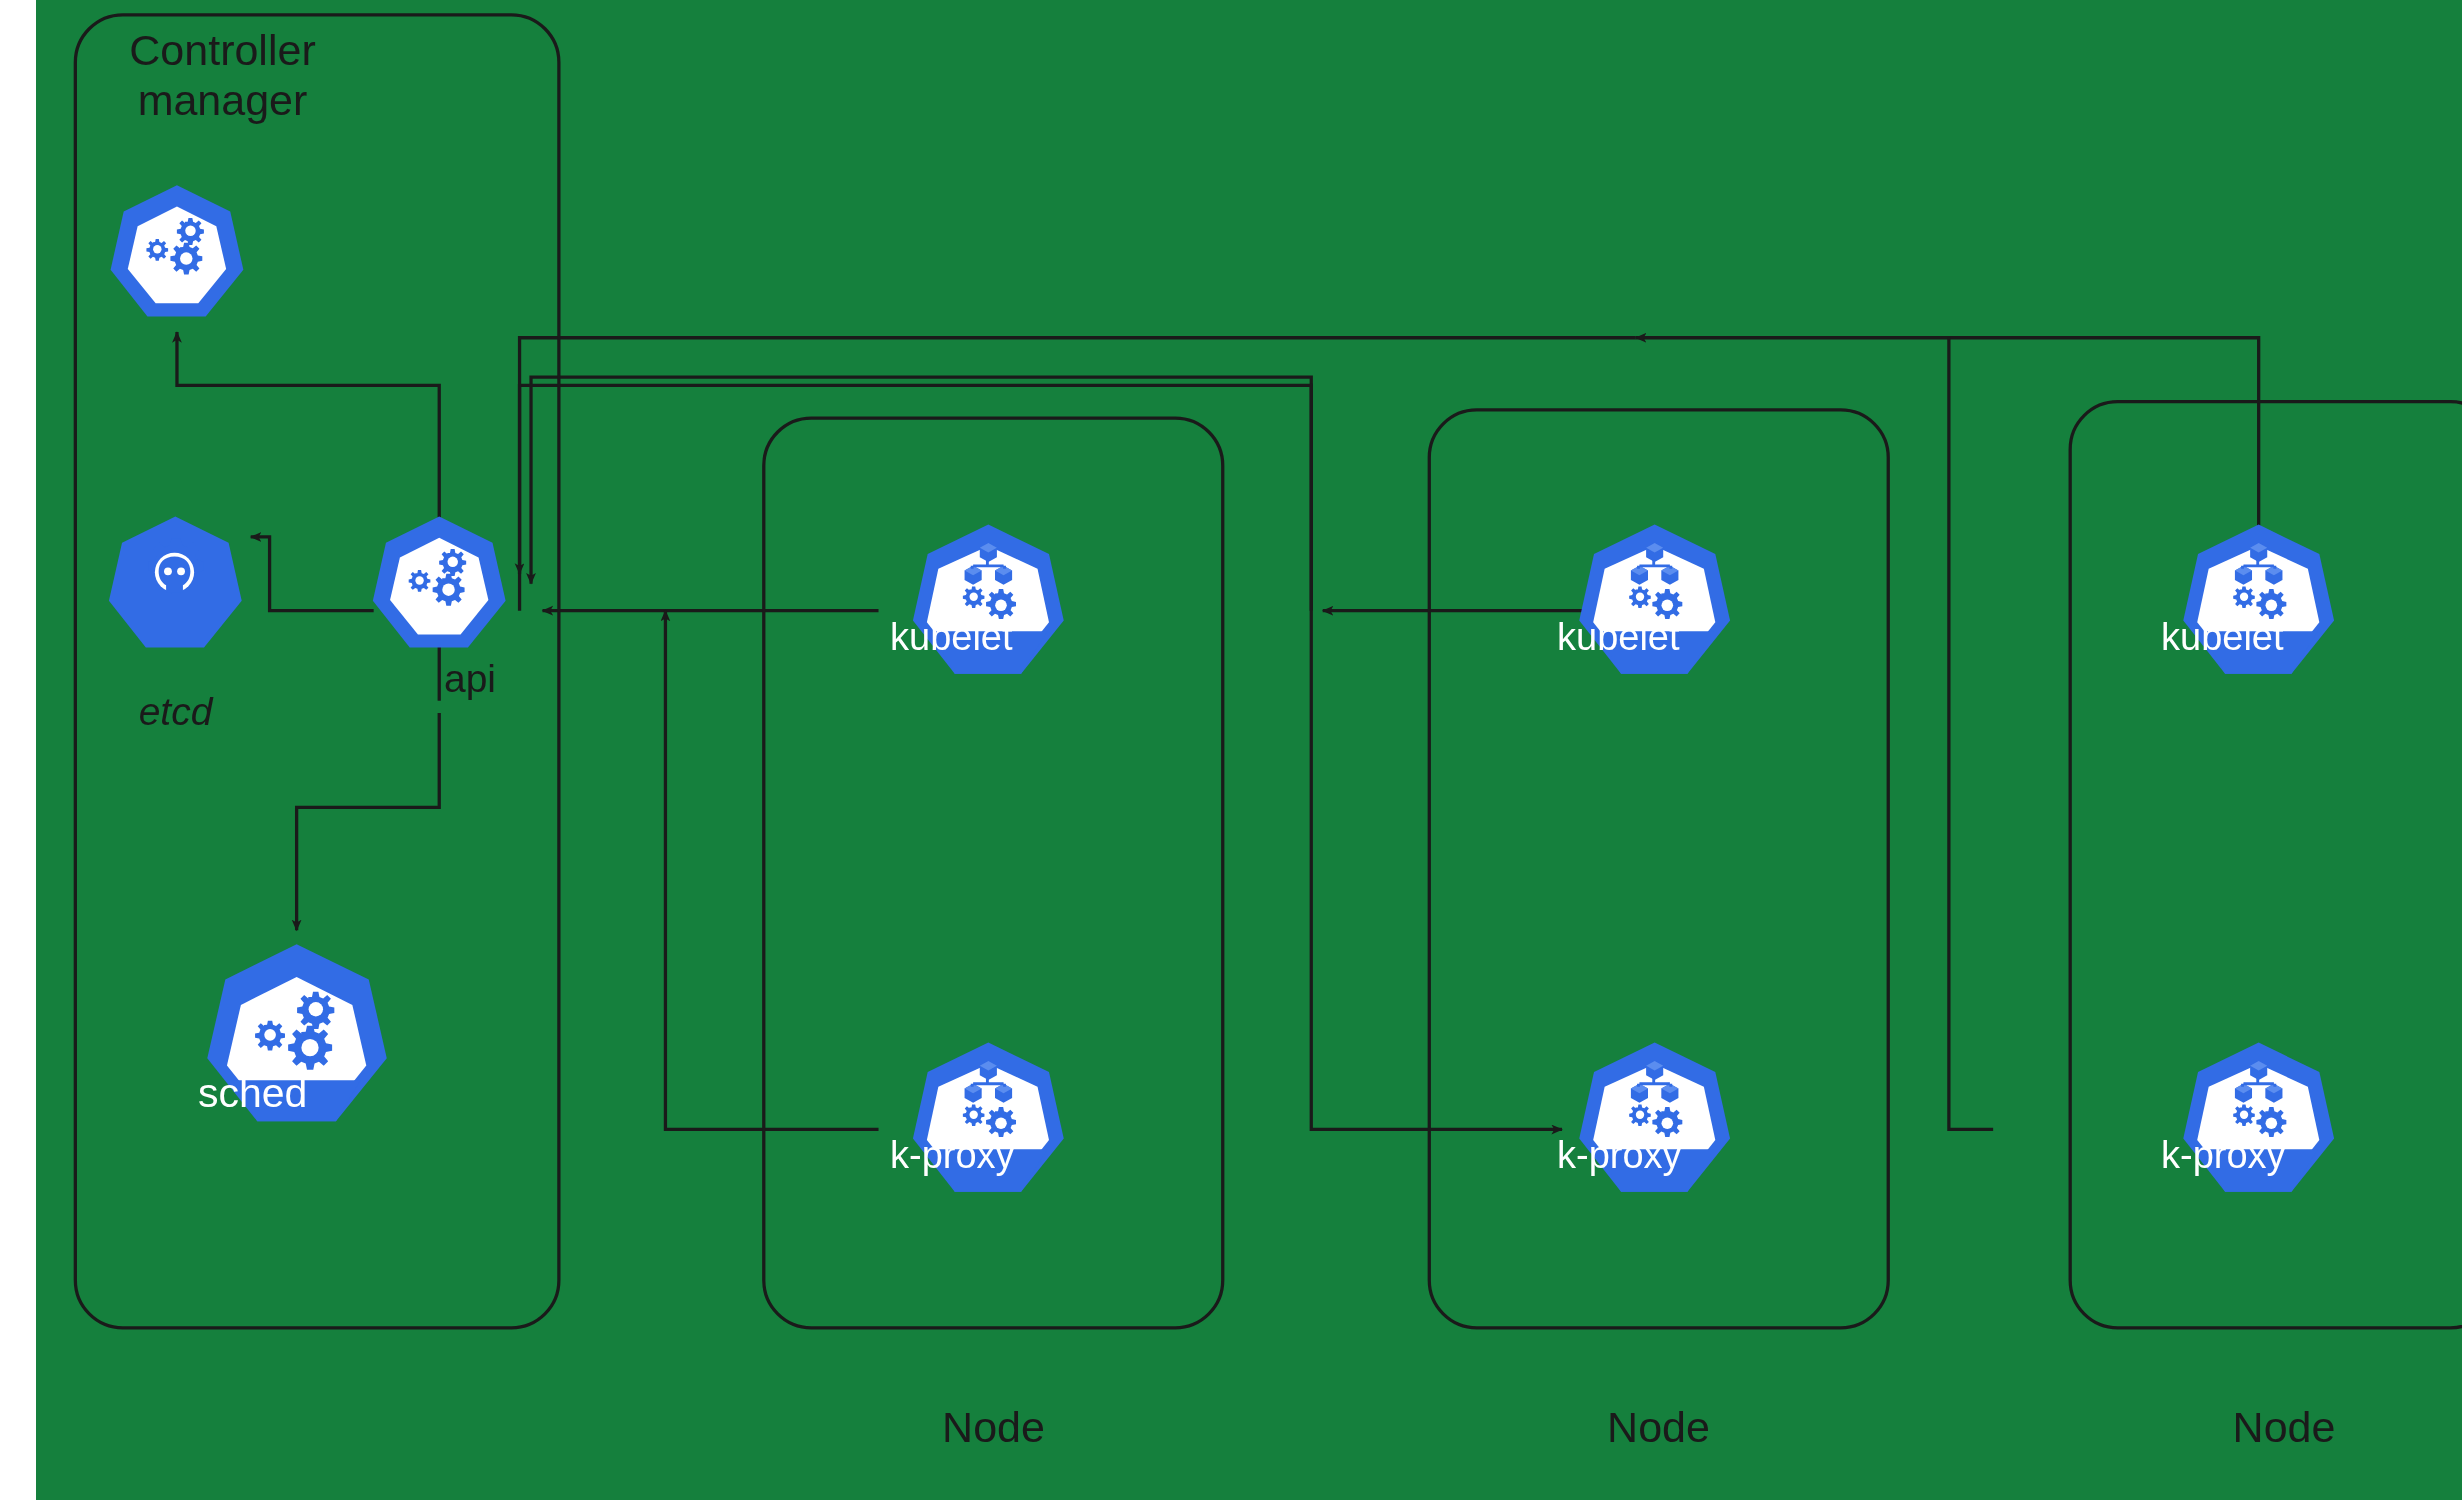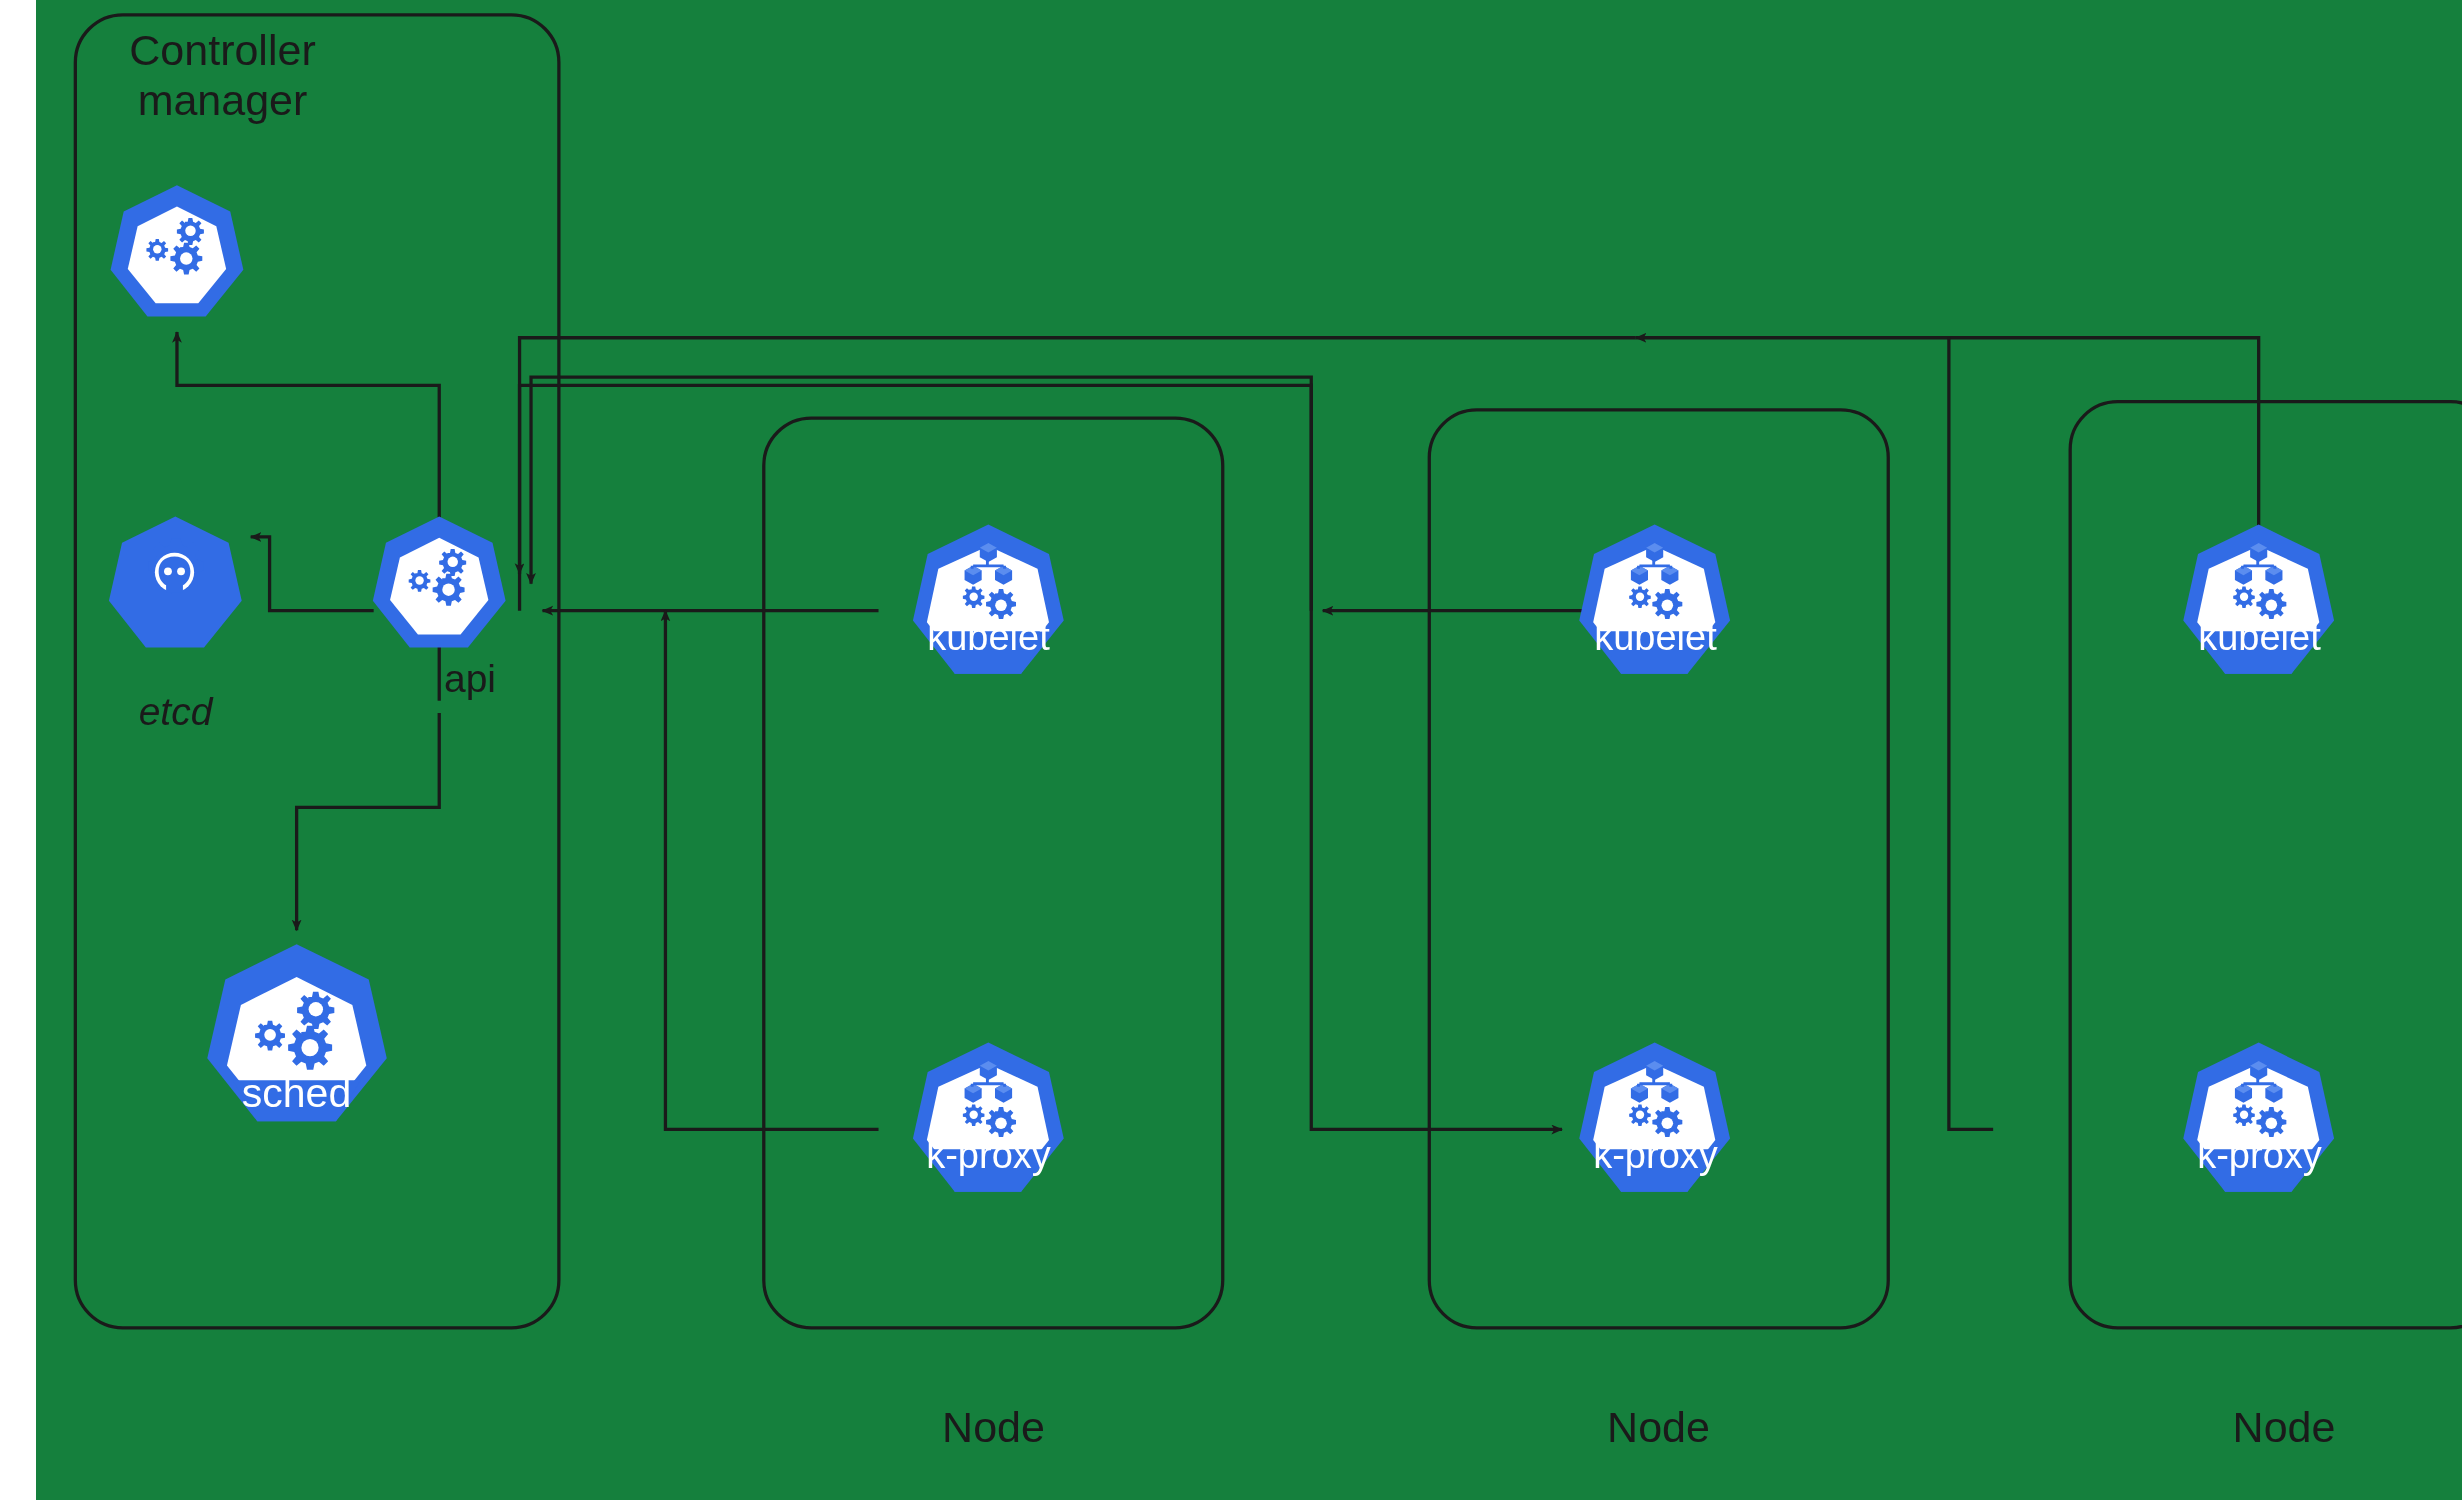--- a/index.html
+++ b/index.html
@@ -4,21 +4,21 @@
 <style>
   html,body{margin:0;padding:0;background:#ffffff;}
   body{width:2462px;height:1500px;font-family:"Liberation Sans",sans-serif;}
   #stage{position:relative;width:2462px;height:1500px;overflow:hidden;background:#15803d;margin-left:36px;}
   svg.layer{position:absolute;top:0;left:0;width:2462px;height:1500px;}
   .lbl{position:absolute;color:#1a1a1a;font-family:"Liberation Sans",sans-serif;
        white-space:pre;line-height:1.18;text-align:center;}
   .title-lbl{font-size:43px;}
   .small-lbl{font-size:39px;}
   .badge{position:absolute;color:#ffffff;font-family:"Liberation Sans",sans-serif;
-         white-space:pre;text-align:center;font-size:38px;}
+         white-space:pre;font-size:38px;}
   .badge.big{font-size:41px;}
 </style>
 </head>
 <body>
 
 <div id="stage">
 
   <svg class="layer" viewBox="0 0 3004 1830">
     <defs>
       <marker id="ah" markerWidth="16" markerHeight="16" refX="13" refY="6" orient="auto" markerUnits="userSpaceOnUse">

